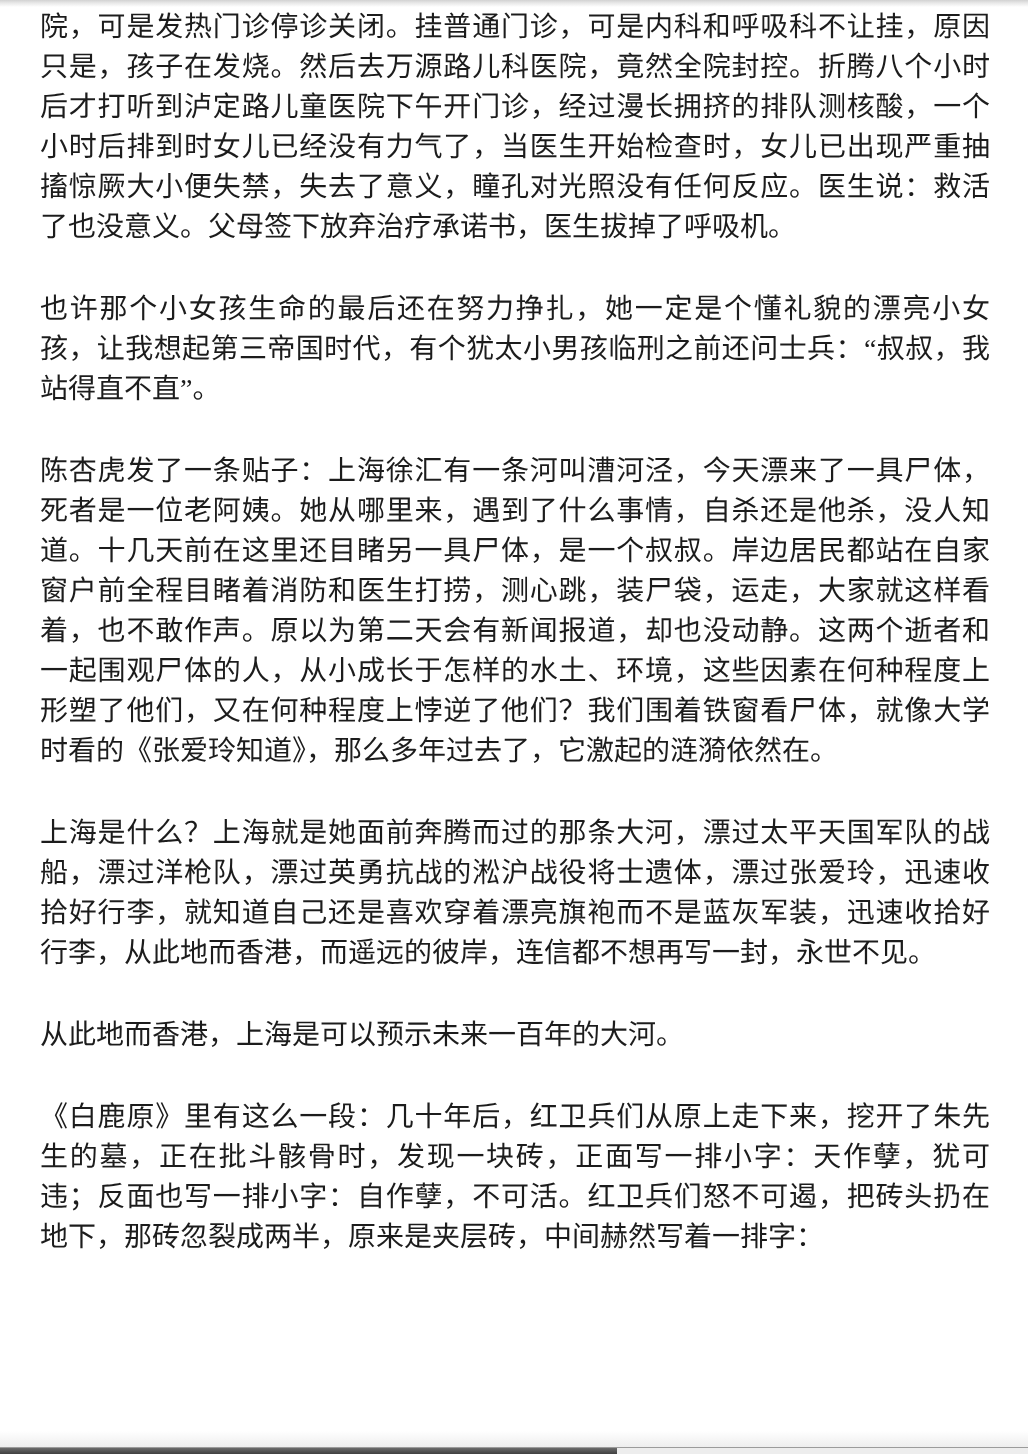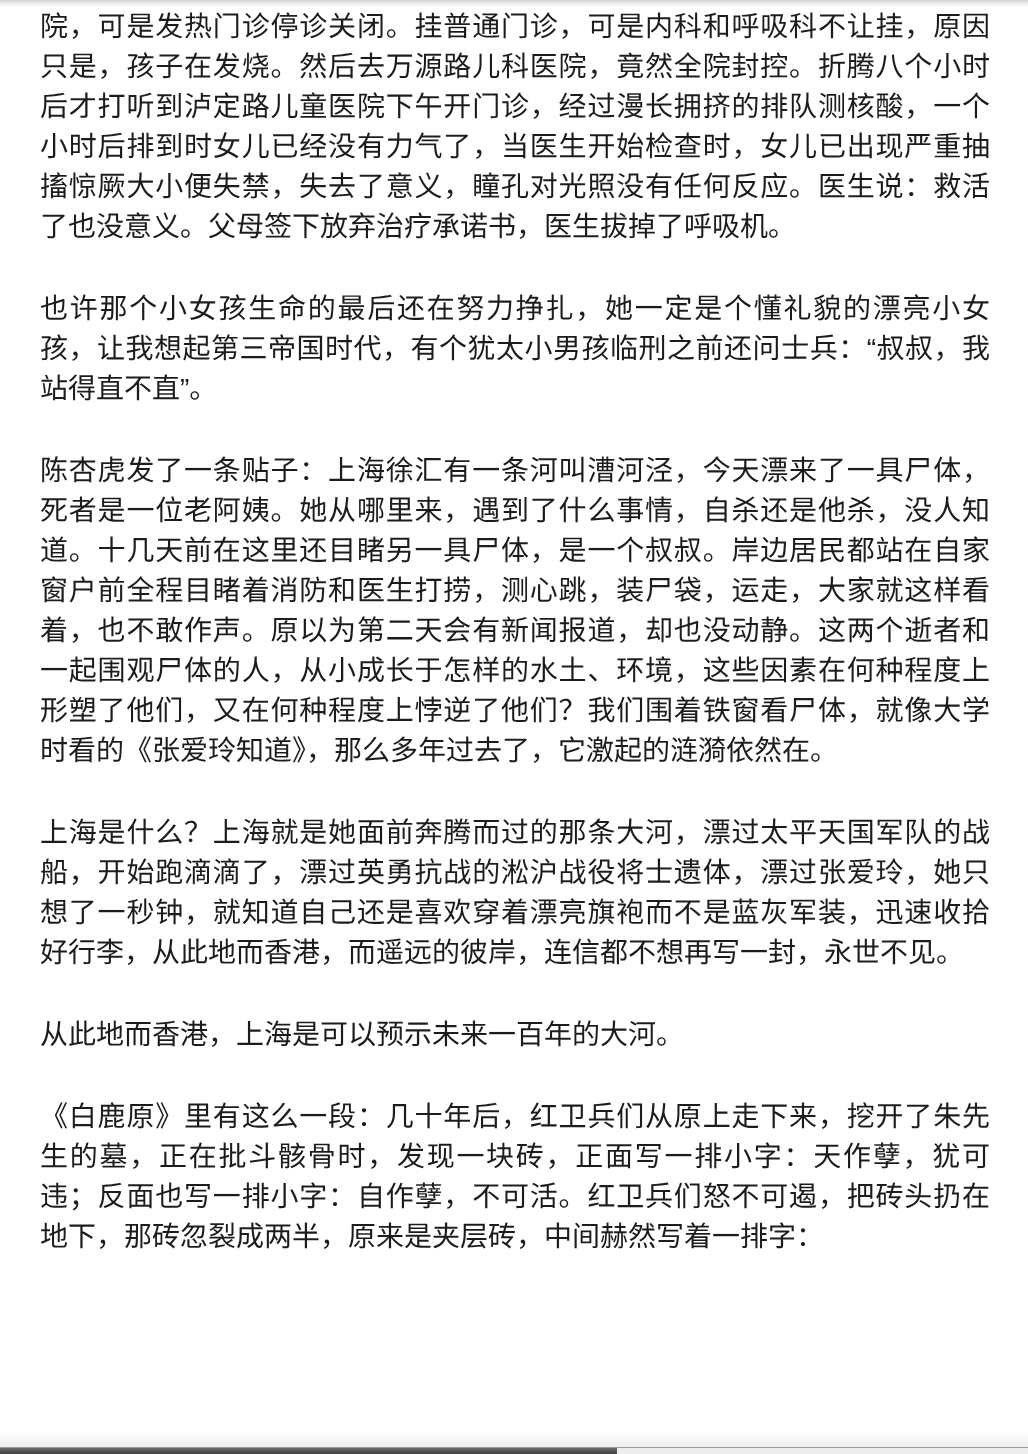--- a/index.html
+++ b/index.html
@@ -3,21 +3,21 @@
 <meta charset="utf-8">
 <style>
   * { margin: 0; padding: 0; box-sizing: border-box; }
   html, body { background: #ffffff; }
   .page {
     position: relative;
     width: 1028px;
     height: 1454px;
     overflow: hidden;
     background: #ffffff;
-    font-family: Liberation Sans, sans-serif;
+    font-family: Liberation Serif, serif;
   }
   .top-edge {
     position: absolute;
     top: 0; left: 0; right: 0;
     height: 7px;
     background: linear-gradient(to bottom, #d2d2d2 0%, #e9e9e9 45%, #ffffff 100%);
     pointer-events: none;
   }
   .content {
     position: absolute;
@@ -53,21 +53,21 @@
 </style>
 </head>
 <body>
 
 <div class="page">
 
   <div class="content" lang="zh-CN">
     <p>院，可是发热门诊停诊关闭。挂普通门诊，可是内科和呼吸科不让挂，原因只是，孩子在发烧。然后去万源路儿科医院，竟然全院封控。折腾八个小时后才打听到泸定路儿童医院下午开门诊，经过漫长拥挤的排队测核酸，一个小时后排到时女儿已经没有力气了，当医生开始检查时，女儿已出现严重抽搐惊厥大小便失禁，失去了意义，瞳孔对光照没有任何反应。医生说：救活了也没意义。父母签下放弃治疗承诺书，医生拔掉了呼吸机。</p>
     <p>也许那个小女孩生命的最后还在努力挣扎，她一定是个懂礼貌的漂亮小女孩，让我想起第三帝国时代，有个犹太小男孩临刑之前还问士兵：“叔叔，我站得直不直”。</p>
     <p>陈杏虎发了一条贴子：上海徐汇有一条河叫漕河泾，今天漂来了一具尸体，死者是一位老阿姨。她从哪里来，遇到了什么事情，自杀还是他杀，没人知道。十几天前在这里还目睹另一具尸体，是一个叔叔。岸边居民都站在自家窗户前全程目睹着消防和医生打捞，测心跳，装尸袋，运走，大家就这样看着，也不敢作声。原以为第二天会有新闻报道，却也没动静。这两个逝者和一起围观尸体的人，从小成长于怎样的水土、环境，这些因素在何种程度上形塑了他们，又在何种程度上悖逆了他们？我们围着铁窗看尸体，就像大学时看的《张爱玲知道》，那么多年过去了，它激起的涟漪依然在。</p>
-    <p>上海是什么？上海就是她面前奔腾而过的那条大河，漂过太平天国军队的战船，开始跑滴滴了，漂过英勇抗战的淞沪战役将士遗体，漂过张爱玲，她只想了一秒钟，就知道自己还是喜欢穿着漂亮旗袍而不是蓝灰军装，迅速收拾好行李，从此地而香港，而遥远的彼岸，连信都不想再写一封，永世不见。</p>
+    <p>上海是什么？上海就是她面前奔腾而过的那条大河，漂过太平天国军队的战船，漂过洋枪队，漂过英勇抗战的淞沪战役将士遗体，漂过张爱玲，迅速收拾好行李，就知道自己还是喜欢穿着漂亮旗袍而不是蓝灰军装，迅速收拾好行李，从此地而香港，而遥远的彼岸，连信都不想再写一封，永世不见。</p>
     <p>从此地而香港，上海是可以预示未来一百年的大河。</p>
     <p>《白鹿原》里有这么一段：几十年后，红卫兵们从原上走下来，挖开了朱先生的墓，正在批斗骸骨时，发现一块砖，正面写一排小字：天作孽，犹可违；反面也写一排小字：自作孽，不可活。红卫兵们怒不可遏，把砖头扔在地下，那砖忽裂成两半，原来是夹层砖，中间赫然写着一排字：</p>
   </div>
 
   <div class="top-edge"></div>
 
   <div class="bottom-fade"></div>
 
   <div class="hscrollbar">
     <div class="hscrollbar-thumb"></div>

